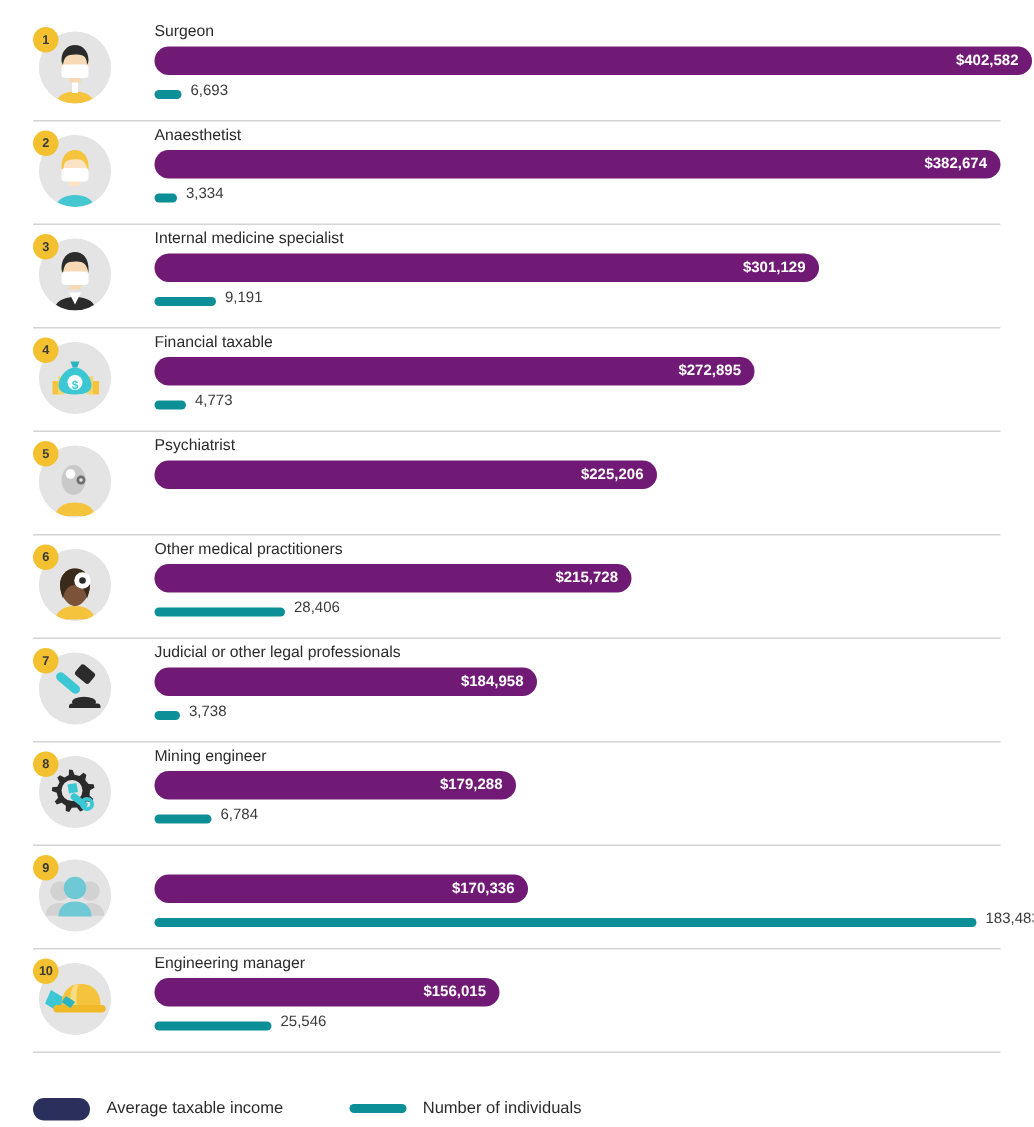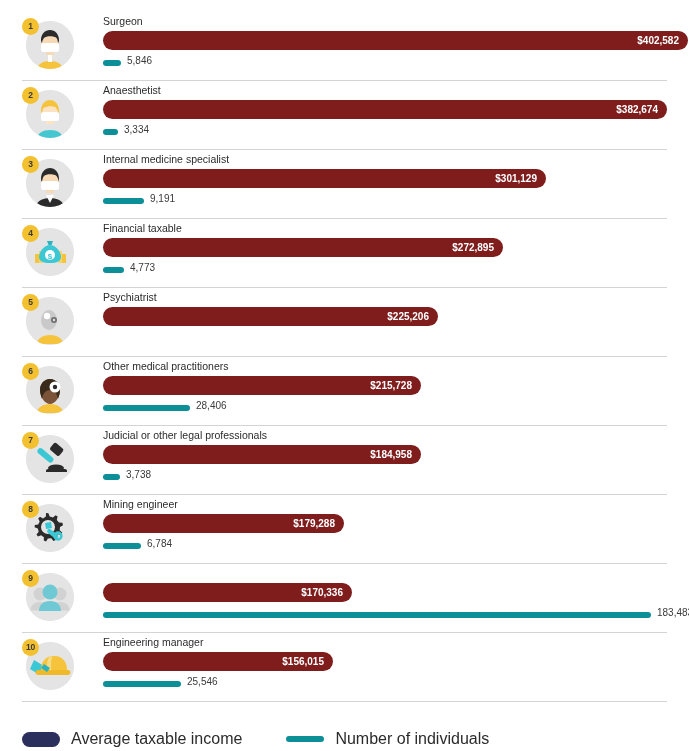--- a/index.html
+++ b/index.html
@@ -67,21 +67,21 @@
   .income-track {
     position: absolute;
     left: 0px; top: 19px;
     height: 19px;
     width: 612px;
   }
   .income-bar {
     position: absolute;
     left: 0; top: 0;
     height: 19px;
-    background: #7f1d1d;
+    background: #701a75;
     border-radius: 9.5px;
     text-align: center;
   }
   .income-label {
     position: absolute;
     right: 9px; top: 0;
     height: 19px;
     line-height: 19px;
     font-size: 10px;
     font-weight: bold;
@@ -123,21 +123,21 @@
     border-radius: 7.5px;
     background: #2b2f5c;
     margin-right: 11px;
   }
   .legend-swatch-teal {
     width: 38px; height: 6px;
     border-radius: 3px;
     background: #0d8f98;
     margin-right: 11px;
   }
-  .legend-text { font-size: 16px; color: #2b2b2b; }
+  .legend-text { font-size: 11px; color: #2b2b2b; }
 </style>
 </head>
 <body>
 
 <div id="chart">
 
   <div class="row first">
     <div class="row-inner">
       <div class="avatar-wrap">
         <div class="avatar-circle">
@@ -155,21 +155,21 @@
       </div>
       <div class="content">
         <div class="job-title">Surgeon</div>
         <div class="income-track">
           <div class="income-bar" style="width:585px">
             <span class="income-label">$402,582</span>
           </div>
         </div>
         <div class="count-track">
           <div class="count-bar" style="width:18px"></div>
-          <span class="count-label" style="left:24px">5,846</span>
+          <span class="count-label" style="left:24px">6,693</span>
         </div>
       </div>
     </div>
   </div>
 
   <div class="row">
     <div class="row-inner">
       <div class="avatar-wrap">
         <div class="avatar-circle">
           <svg viewBox="0 0 48 48">
@@ -328,21 +328,21 @@
               <rect x="25" y="10" width="12" height="9" rx="2" fill="#2b2b2b" transform="rotate(40 31 14)"></rect>
               <path d="M22 34h17c1.2 0 2 0.8 2 2v1H20v-1c0-1.2 0.8-2 2-2z" fill="#2b2b2b"></path>
               <ellipse cx="30" cy="33" rx="8" ry="3.5" fill="#2b2b2b"></ellipse>
             </svg>
         </div>
         <div class="rank-badge">7</div>
       </div>
       <div class="content">
         <div class="job-title">Judicial or other legal professionals</div>
         <div class="income-track">
-          <div class="income-bar" style="width:318px">
+          <div class="income-bar" style="width:255px">
             <span class="income-label">$184,958</span>
           </div>
         </div>
         <div class="count-track">
           <div class="count-bar" style="width:17px"></div>
           <span class="count-label" style="left:23px">3,738</span>
         </div>
       </div>
     </div>
   </div>

